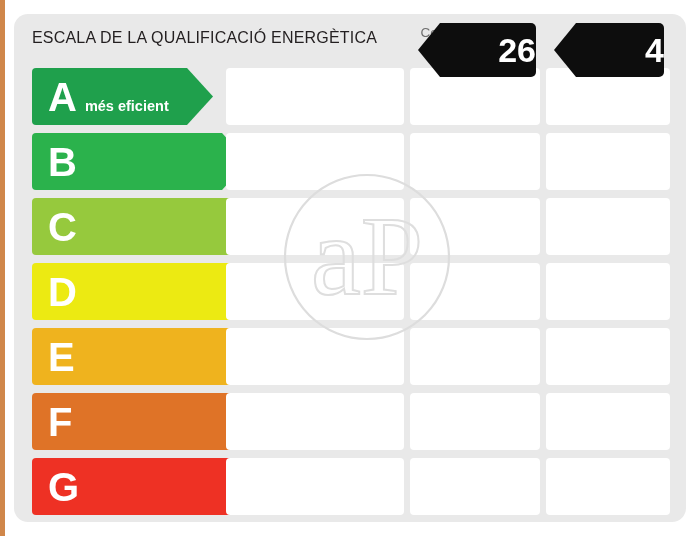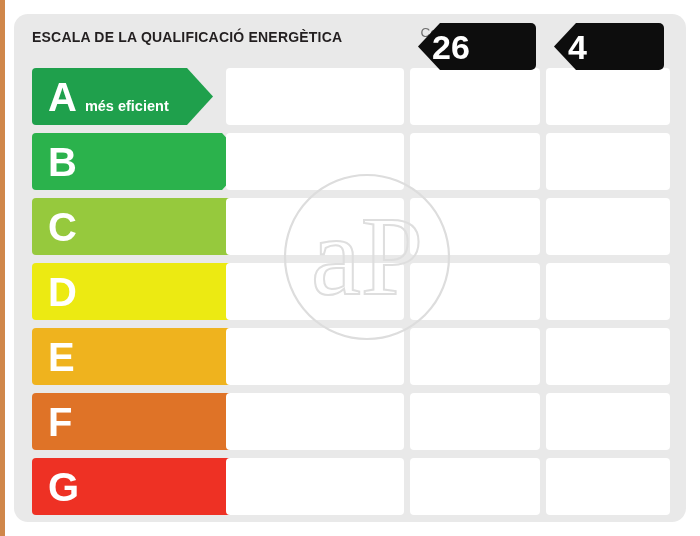--- a/index.html
+++ b/index.html
@@ -59,22 +59,22 @@
     position: absolute;
     left: 0;
     top: 0;
     width: 672px;
     height: 50px;
   }
   .scale-title {
     position: absolute;
     left: 18px;
     top: 15px;
-    font-size: 14px;
-    font-weight: bold;
+    font-size: 16px;
+    font-weight: normal;
     letter-spacing: 0.2px;
     color: #231f20;
     white-space: nowrap;
   }
   .col-head {
     position: absolute;
     top: 10px;
     text-align: center;
     color: #6f6f6f;
   }
@@ -159,25 +159,25 @@
     border-radius: 4px;
   }
   .cell-blank { left: 212px; width: 178px; }
   .cell-energy { left: 396px; width: 130px; }
   .cell-emis { left: 532px; width: 124px; }
 
   
   .badge {
     position: absolute;
     top: 9px;
-    height: 47px;
+    height: 54px;
     color: #ffffff;
     display: flex;
     align-items: center;
-    justify-content: flex-start;
+    justify-content: flex-end;
     font-size: 34px;
     font-weight: bold;
     line-height: 34px;
   }
   .badge-shape {
     position: absolute;
     left: 0;
     top: 0;
     width: 100%;
     height: 100%;

